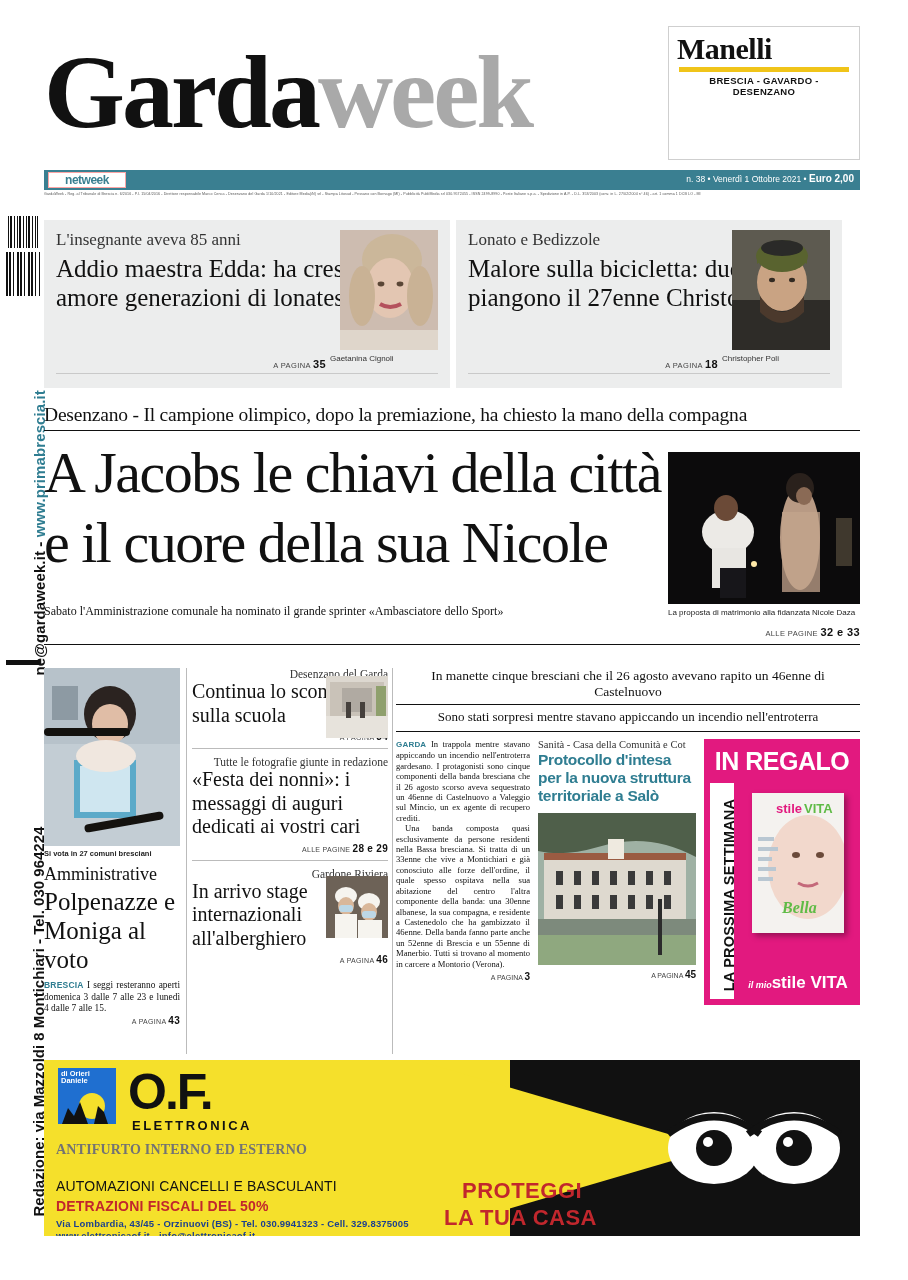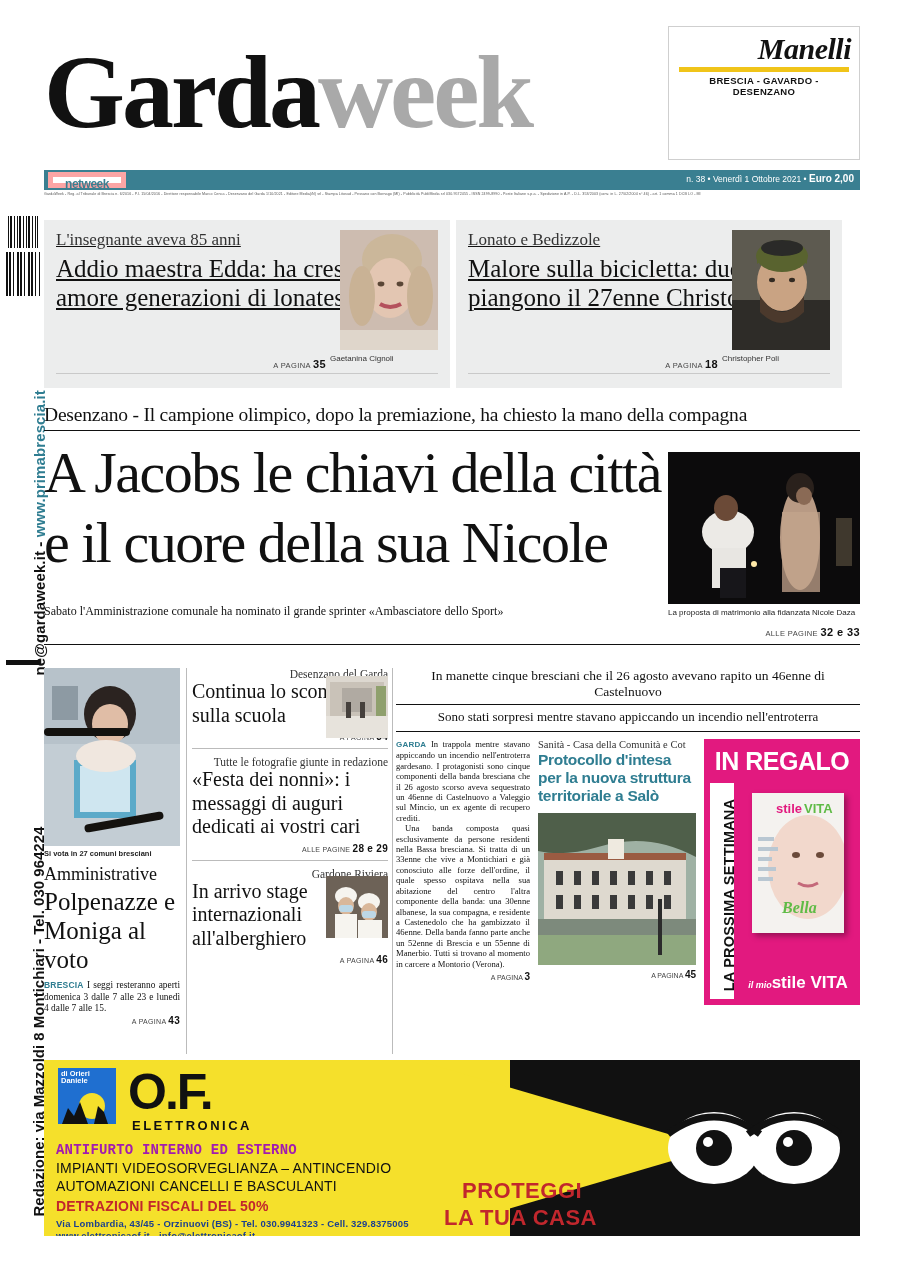--- a/index.html
+++ b/index.html
@@ -33,45 +33,45 @@
   
   .masthead{position:absolute;left:44px;top:22px;width:620px;height:140px;}
   .logo{font-family:"Liberation Serif",serif;font-weight:700;font-size:104px;
     letter-spacing:-3px;line-height:140px;white-space:nowrap;}
   .logo .g{color:#111;}
   .logo .w{color:#a9a9a9;}
 
   .manelli{position:absolute;left:668px;top:26px;width:192px;height:134px;
     border:1px solid #cfcfcf;background:#fff;box-sizing:border-box;padding:6px 8px;}
   .manelli-name{font-family:"Liberation Serif",serif;font-weight:700;font-size:30px;
-    text-align:right;line-height:32px;color:#111;letter-spacing:-.5px;font-style:italic;}
+    text-align:left;line-height:32px;color:#111;letter-spacing:-.5px;}
   .manelli-bar{height:5px;background:#f0c419;margin:2px 2px 3px;}
   .manelli-cities{font-family:"Liberation Sans",sans-serif;font-weight:700;font-size:9.5px;
     text-align:center;letter-spacing:.3px;color:#111;}
   .manelli-body{position:relative;height:72px;margin-top:4px;}
   .renault-logo{position:absolute;left:14px;top:4px;width:34px;height:44px;}
   .renault-word{position:absolute;left:4px;top:50px;font-family:"Liberation Sans",sans-serif;
     font-weight:700;font-size:13px;letter-spacing:1px;color:#111;}
   .car{position:absolute;right:2px;top:14px;width:112px;height:46px;}
 
   
   .netbar{position:absolute;left:44px;top:170px;width:816px;height:20px;background:#3a7f91;}
   .netlogo{position:absolute;left:4px;top:2px;width:78px;height:16px;background:#fff;
-    border:5px solid #fca5a5;box-sizing:border-box;
+    border:1px solid #fca5a5;box-sizing:border-box;
     font-family:"Liberation Sans",sans-serif;font-weight:700;font-size:12px;color:#3a7f91;
     text-align:center;line-height:14px;letter-spacing:-.5px;}
   .netdate{position:absolute;right:6px;top:3px;font-family:"Liberation Sans",sans-serif;
     font-size:8.5px;color:#fff;white-space:nowrap;}
   .netdate b{font-size:10px;}
   .colophon{position:absolute;left:44px;top:192px;width:816px;
     font-family:"Liberation Sans",sans-serif;font-size:3.6px;color:#555;
     white-space:nowrap;overflow:hidden;letter-spacing:.1px;}
 
   
-  .teaser{position:absolute;top:220px;height:168px;background:#eceded;box-sizing:border-box;padding:10px 12px;text-decoration:underline;}
+  .teaser{position:absolute;top:220px;height:168px;background:#eceded;box-sizing:border-box;padding:10px 12px;}
   .teaser.left{left:44px;width:406px;}
   .teaser.right{left:456px;width:386px;}
   .teaser .kicker{font-size:17px;color:#333;line-height:20px;margin-bottom:4px;}
   .teaser .head{font-size:25px;line-height:29px;color:#111;}
   .teaser .photo{position:absolute;right:12px;top:10px;width:98px;height:120px;
     background:#b9b0a8;overflow:hidden;}
   .teaser .cap{position:absolute;right:12px;top:134px;width:108px;
     font-family:"Liberation Sans",sans-serif;font-size:8px;color:#333;}
   .teaser .pageref{position:absolute;right:124px;bottom:18px;
     font-family:"Liberation Sans",sans-serif;font-size:7.5px;color:#444;letter-spacing:.4px;}
@@ -158,22 +158,22 @@
 
   
   .ofad{position:absolute;left:44px;top:1060px;width:816px;height:176px;background:#f5e02b;overflow:hidden;}
   .of-orieri{position:absolute;left:14px;top:8px;width:58px;height:56px;background:#1f6fd0;overflow:hidden;}
   .of-orieri .t{font-family:"Liberation Sans",sans-serif;font-weight:700;font-size:7.5px;
     color:#fff;padding:2px 3px;line-height:8.5px;}
   .of-logo{position:absolute;left:84px;top:6px;font-family:"Liberation Sans",sans-serif;
     font-weight:700;font-size:50px;color:#111;letter-spacing:-2px;line-height:52px;}
   .of-sub{position:absolute;left:88px;top:58px;font-family:"Liberation Sans",sans-serif;
     font-weight:700;font-size:13px;letter-spacing:2.5px;color:#111;}
-  .of-l1{position:absolute;left:12px;top:82px;font-family:Liberation Mono, monospace;
-    font-weight:700;font-size:14px;color:#a21caf;letter-spacing:.2px;}
+  .of-l1{position:absolute;left:12px;top:82px;font-family:Liberation Serif, serif;
+    font-weight:700;font-size:14px;color:#737373;letter-spacing:.2px;}
   .of-l2{position:absolute;left:12px;top:100px;font-family:"Liberation Sans",sans-serif;
     font-size:14px;color:#111;letter-spacing:.2px;}
   .of-l3{position:absolute;left:12px;top:118px;font-family:"Liberation Sans",sans-serif;
     font-size:14px;color:#111;letter-spacing:.2px;}
   .of-l4{position:absolute;left:12px;top:138px;font-family:"Liberation Sans",sans-serif;
     font-weight:700;font-size:14px;color:#c1272d;letter-spacing:.2px;}
   .of-l5{position:absolute;left:12px;top:158px;font-family:"Liberation Sans",sans-serif;
     font-weight:700;font-size:9.5px;color:#1b3f8f;letter-spacing:.2px;}
   .of-l6{position:absolute;left:12px;top:170px;font-family:"Liberation Sans",sans-serif;
     font-weight:700;font-size:9.5px;color:#1b3f8f;letter-spacing:.2px;}
@@ -442,21 +442,20 @@
       <div class="t" style="margin-top:-6px">Daniele</div>
       <svg style="position:absolute;left:0;bottom:0" width="58" height="34" viewBox="0 0 58 34">
         <circle cx="34" cy="16" r="13" fill="#f5e02b"></circle>
         <path d="M4 34 L10 18 L16 26 L22 12 L30 34 Z" fill="#111"></path>
         <path d="M36 34 L40 16 L46 22 L50 34 Z" fill="#111"></path>
       </svg>
     </div>
     <div class="of-logo">O.F.</div>
     <div class="of-sub">ELETTRONICA</div>
     <div class="of-l1">ANTIFURTO INTERNO ED ESTERNO</div>
-    <div class="of-l2">IMPIANTI VIDEOSORVEGLIANZA – ANTINCENDIO</div>
     <div class="of-l3">AUTOMAZIONI CANCELLI E BASCULANTI</div>
     <div class="of-l4">DETRAZIONI FISCALI DEL 50%</div>
     <div class="of-l5">Via Lombardia, 43/45 - Orzinuovi (BS) - Tel. 030.9941323 - Cell. 329.8375005</div>
     <div class="of-l6">www.elettronicaof.it - info@elettronicaof.it</div>
     <div class="of-p1">PROTEGGI</div>
     <div class="of-p2">LA TUA CASA</div>
   </div>
 
 </div>
 

